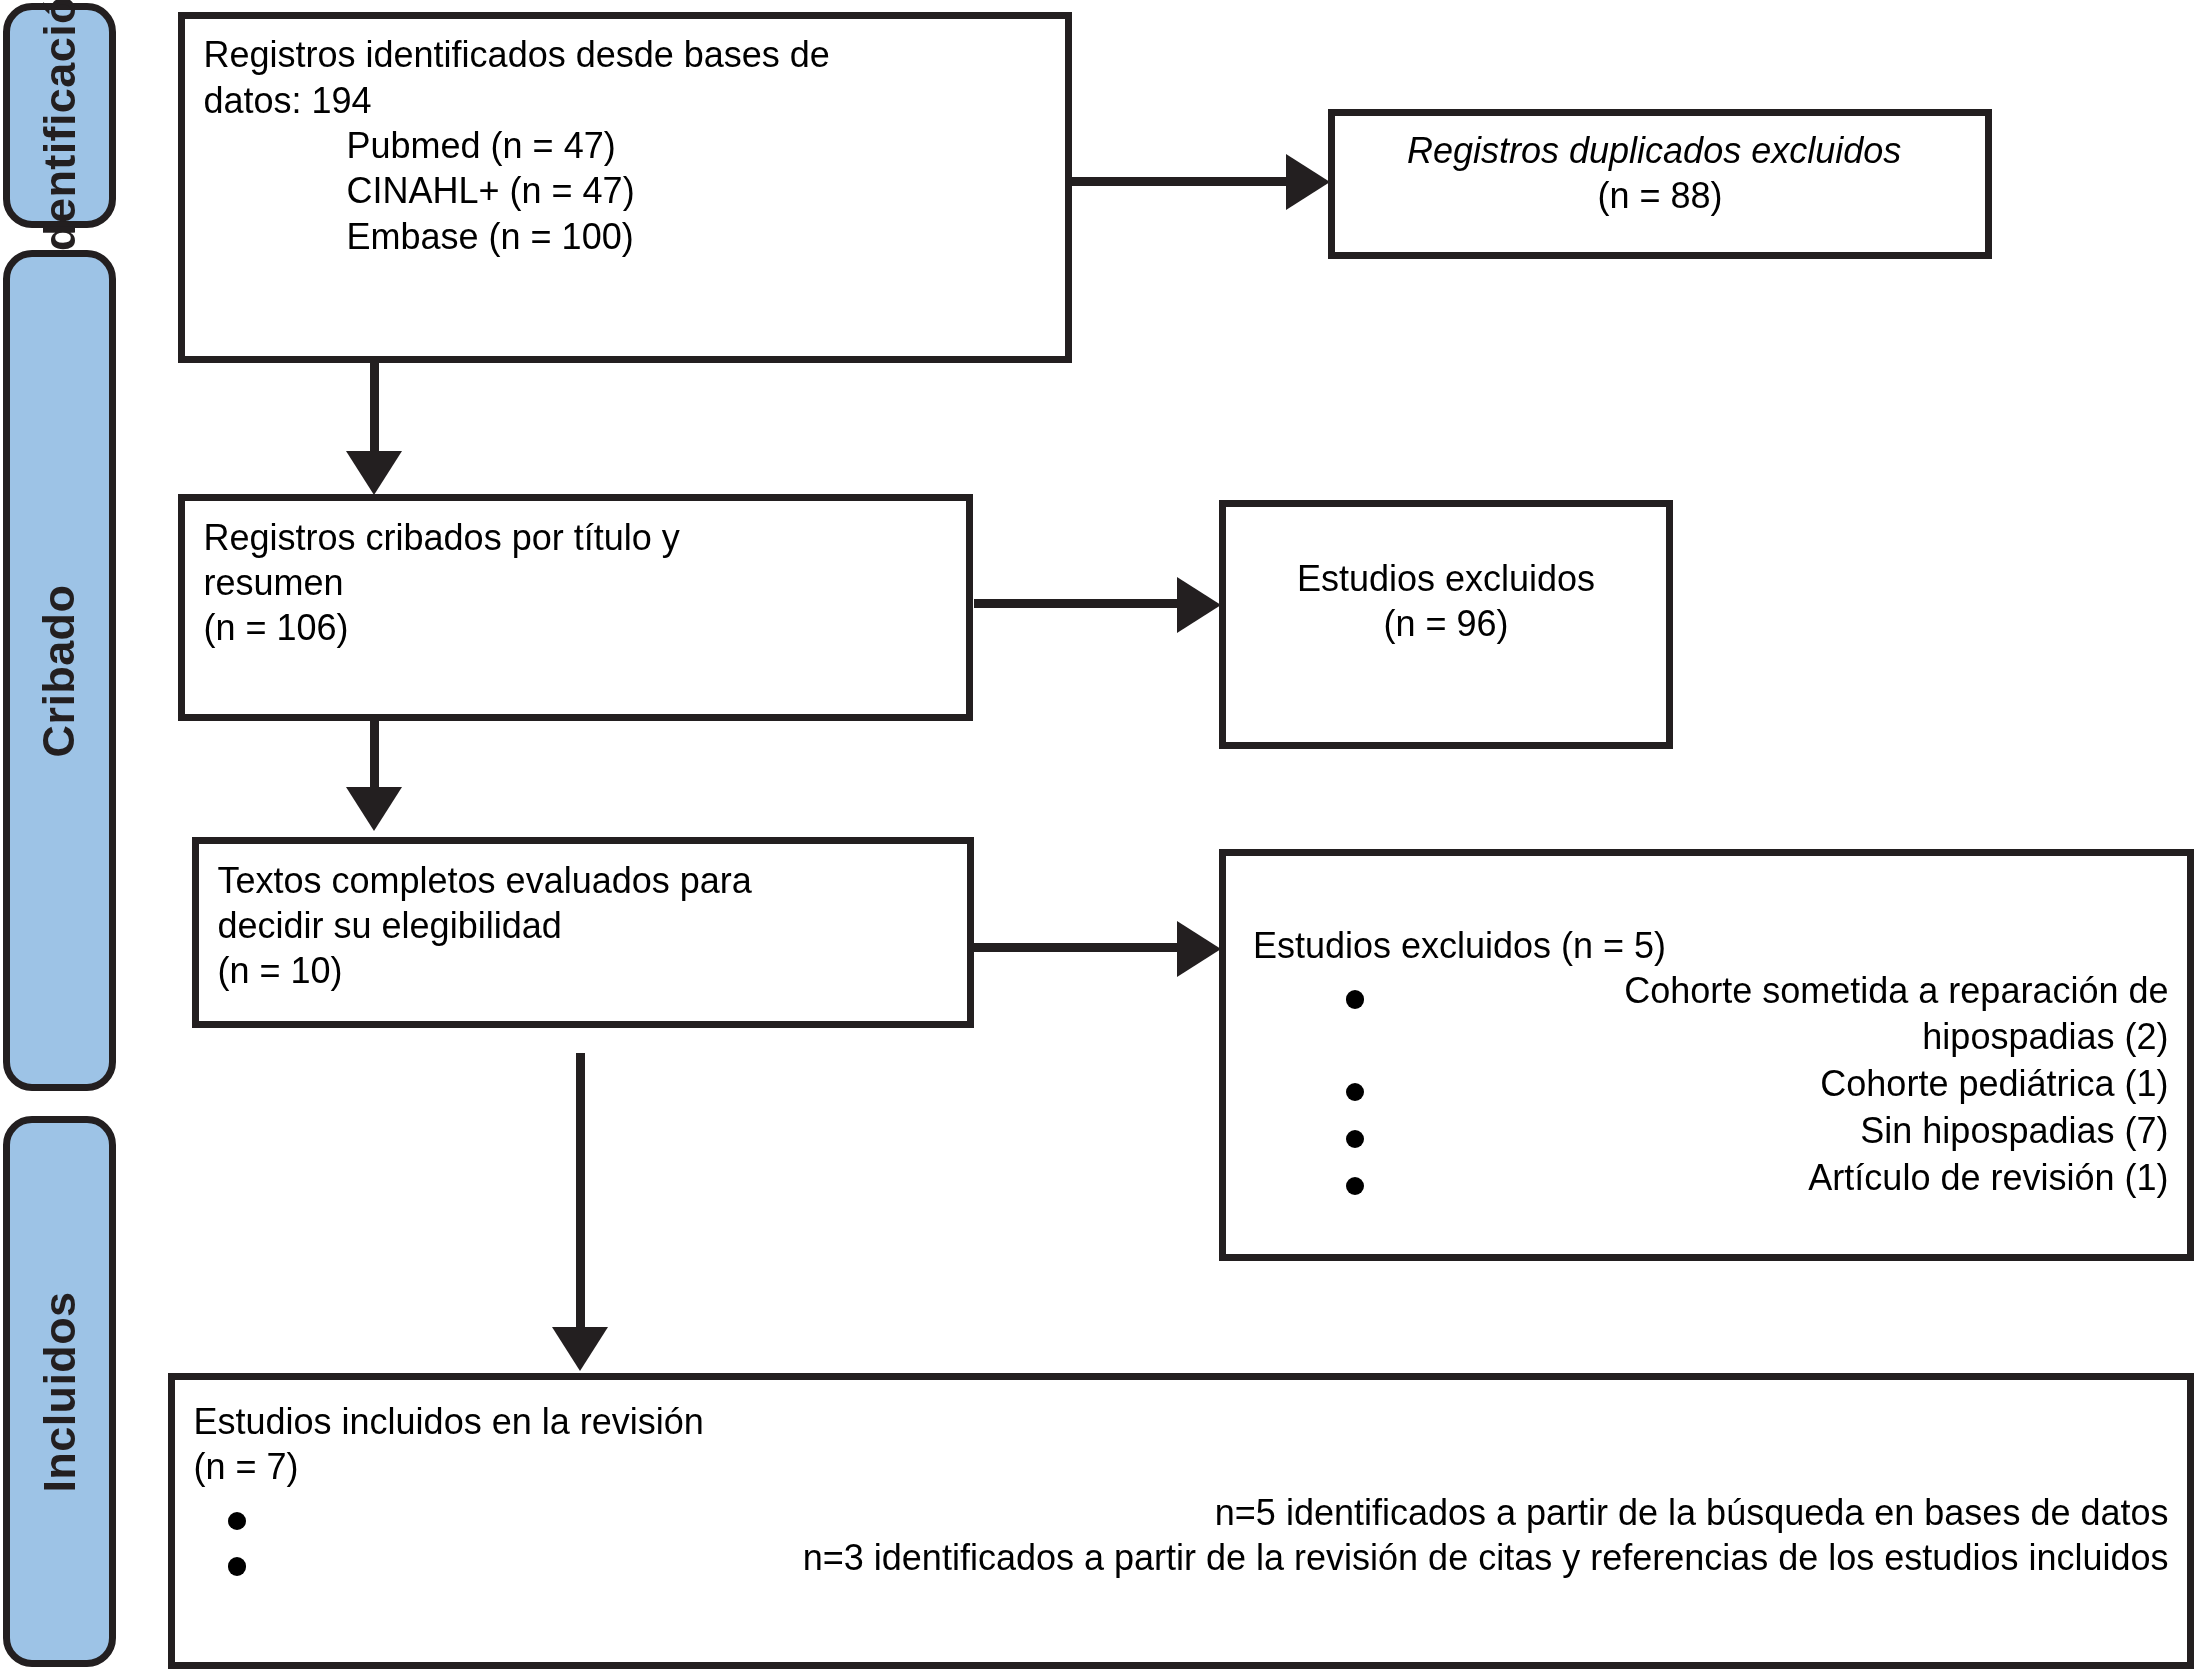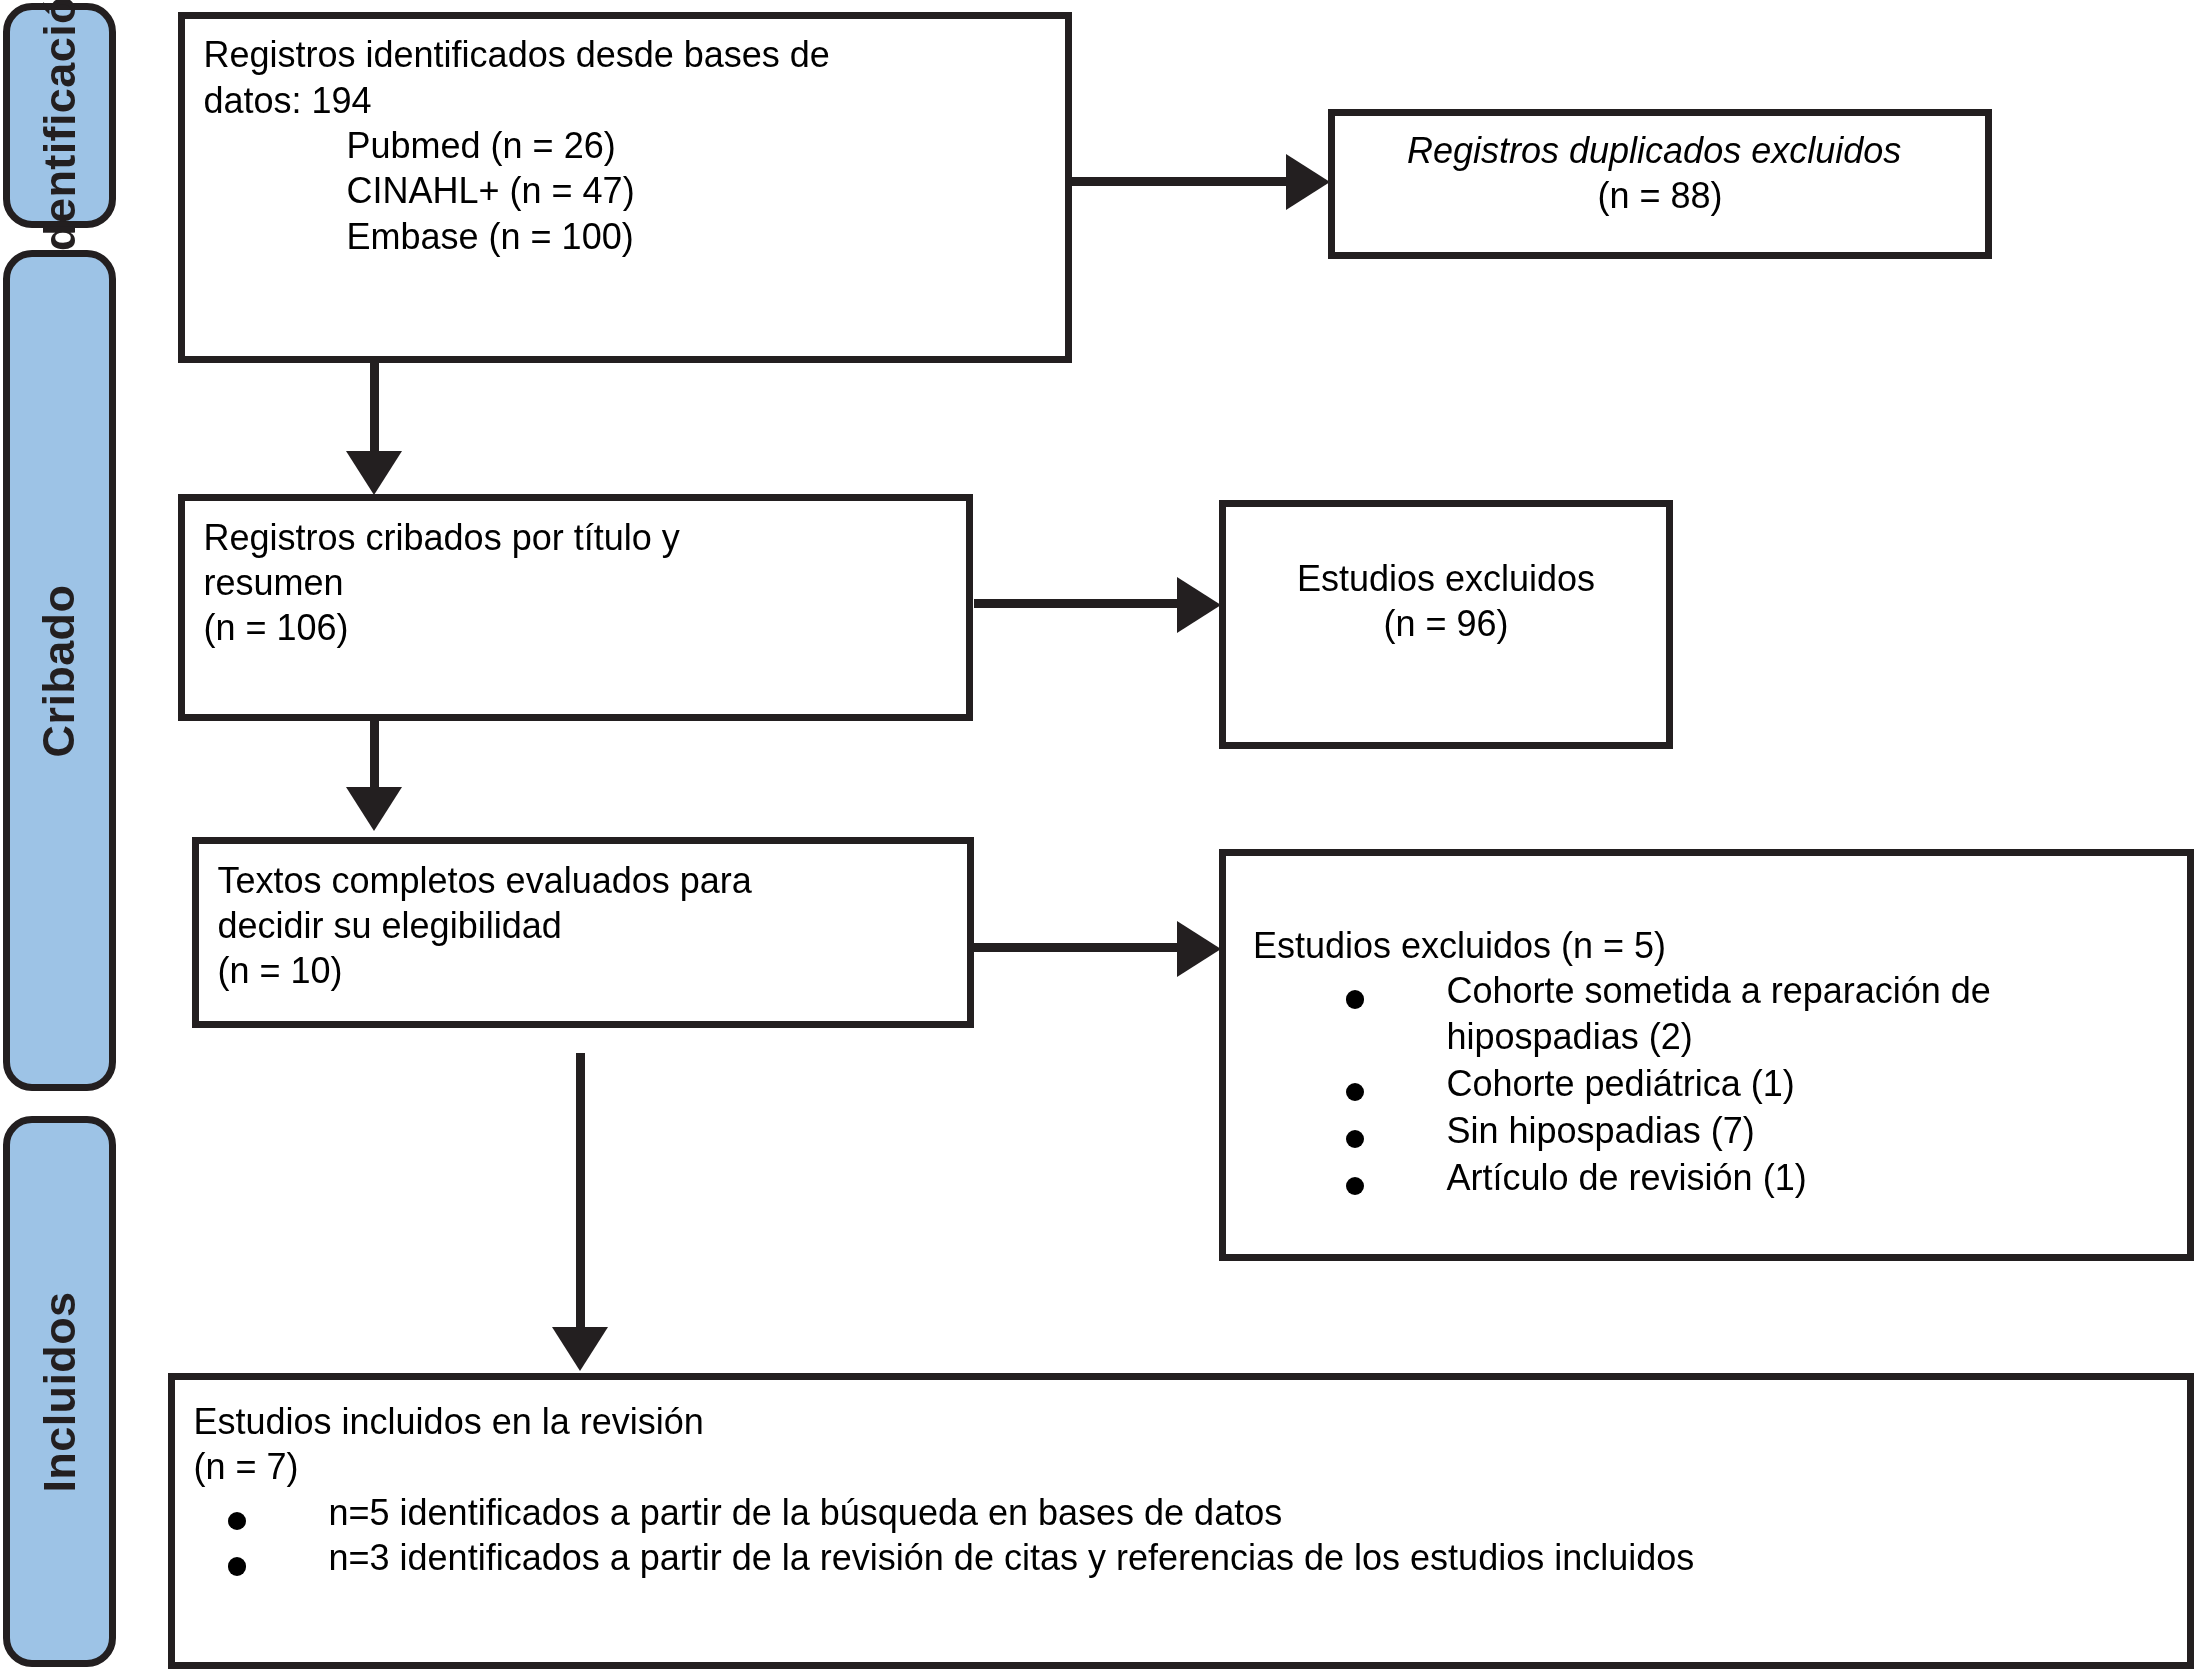--- a/index.html
+++ b/index.html
@@ -34,21 +34,21 @@
     border:7.6px solid #231f20;
     box-sizing:border-box;
     color:#000000;
     font-size:36px;
     line-height:1.26;
   }
   .box .pad{padding:13.5px 18.5px;}
   .ctr{text-align:center;}
   .indent{padding-left:143px;}
   
-  ul.blist{margin:0;padding:0 0 0 101px;list-style:none;}
+  ul.blist{margin:0;padding:0 0 0 101px;list-style:none;text-align:right;}
   ul.blist li{position:relative;padding-left:101px;margin:0 0 1.7px 0;}
   ul.blist li .bul{
     position:absolute;left:0;top:0;
     width:18.5px;height:18.5px;border-radius:50%;
     background:#000;
     transform:translateY(22px);
   }
   ul.blist.tight li{margin-bottom:0;}
   
   .vline{position:absolute;background:#231f20;width:9.2px;}
@@ -80,21 +80,21 @@
   </div>
 
   <div class="stage" style="left:3.4px;top:1116px;width:113px;height:551px;">
     <span class="stage-label">Incluidos</span>
   </div>
 
   <div class="box" style="left:178px;top:11.8px;width:894px;height:351px;">
     <div class="pad">
       <div>Registros identificados desde bases de</div>
       <div>datos: 194</div>
-      <div class="indent">Pubmed (n = 26)</div>
+      <div class="indent">Pubmed (n = 47)</div>
       <div class="indent">CINAHL+ (n = 47)</div>
       <div class="indent">Embase (n = 100)</div>
     </div>
   </div>
 
   <div class="hline" style="left:1072px;top:177px;width:217px;"></div>
   <div class="arrow-right" style="left:1286px;top:154px;"></div>
 
   <div class="box ctr" style="left:1328px;top:109px;width:664px;height:150px;">
     <div class="pad" style="padding-top:11.8px;">

